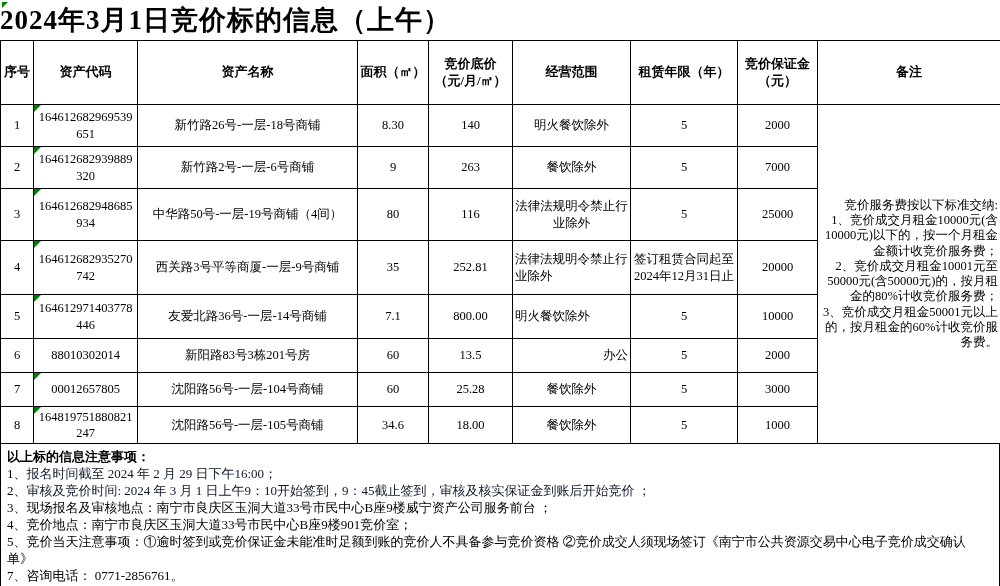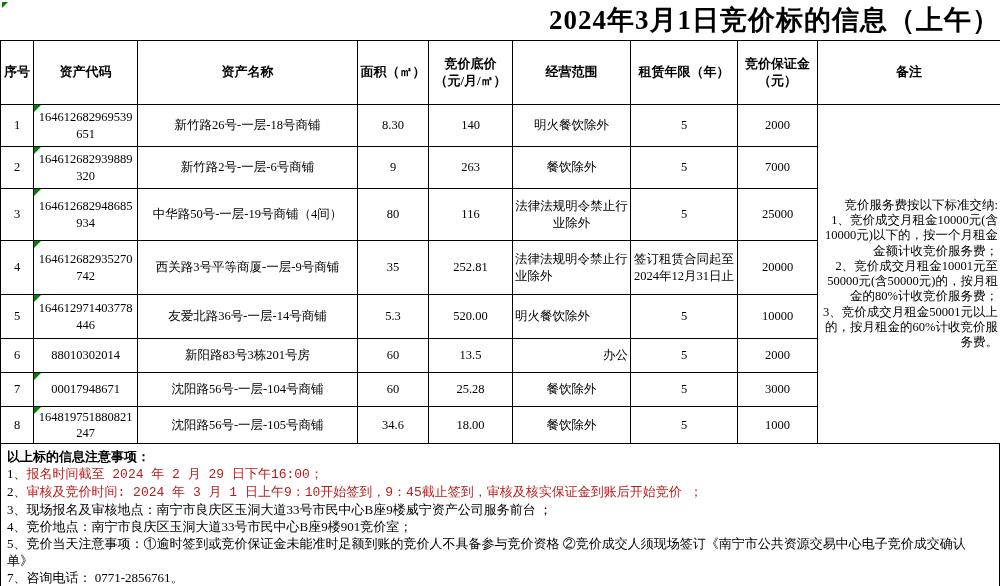--- a/index.html
+++ b/index.html
@@ -1,20 +1,20 @@
 <!DOCTYPE html>
 <html><head>
 <meta charset="utf-8">
 <style>
   * { box-sizing: border-box; }
   html,body { margin:0; padding:0; background:#fff; }
   body { font-family: "Liberation Serif", "DejaVu Serif", serif; color:#000; }
   .page { width:1000px; height:586px; background:#fff; overflow:hidden; position:relative; }
 
-  .title-bar { height:40px; position:relative; display:flex; align-items:center; justify-content:flex-end; }
+  .title-bar { height:40px; position:relative; display:flex; align-items:center; justify-content:flex-start; }
   .title-text { font-size:27px; font-weight:bold; letter-spacing:1px; }
 
   table.bid { border-collapse:collapse; table-layout:fixed; width:1000px; }
   table.bid th, table.bid td {
     border:1px solid #000; padding:0 2px; font-size:12.5px;
     text-align:center; vertical-align:middle; overflow:hidden; line-height:1.3;
   }
   table.bid th { font-weight:bold; font-size:13px; white-space:pre-line; }
   td.code { word-break:break-all; position:relative; }
   td.scope { line-height:1.25; }
@@ -22,21 +22,21 @@
   td.remark div { text-align:right; line-height:1.22; }
 
   .tri { position:absolute; top:0; left:0; width:0; height:0;
          border-top:7px solid #008000; border-right:7px solid transparent; }
   .title-tri { position:absolute; top:2px; left:2px; width:0; height:0;
          border-top:6px solid #008000; border-right:6px solid transparent; }
 
   .notes { width:1000px; height:143px; border:1px solid #000; border-top:none;
            padding:4px 16px 0 6px; font-size:13px; line-height:17px; }
   .notes .heading { font-weight:bold; }
-  .red { color:#b91c1c;font-family:Liberation Mono, monospace; }
+  .red { color:#0f172a; }
 </style>
 </head>
 <body>
 
 <div class="page">
 
   <div class="title-bar">
     <span class="title-tri"></span>
     <span class="title-text">2024年3月1日竞价标的信息（上午）</span>
   </div>
@@ -116,41 +116,41 @@
       <td>252.81</td>
       <td class="scope" style="text-align: left;">法律法规明令禁止行业除外</td>
       <td>签订租赁合同起至2024年12月31日止</td>
       <td>20000</td>
     </tr>
 
     <tr style="height:44px">
       <td>5</td>
       <td class="code"><span class="tri"></span><span>164612971403778446</span></td>
       <td>友爱北路36号-一层-14号商铺</td>
-      <td>5.3</td>
-      <td>520.00</td>
+      <td>7.1</td>
+      <td>800.00</td>
       <td class="scope" style="text-align: left;">明火餐饮除外</td>
       <td>5</td>
       <td>10000</td>
     </tr>
 
     <tr style="height:34px">
       <td>6</td>
       <td class="code"><span>88010302014</span></td>
       <td>新阳路83号3栋201号房</td>
       <td>60</td>
       <td>13.5</td>
       <td class="scope" style="text-align: right;">办公</td>
       <td>5</td>
       <td>2000</td>
     </tr>
 
     <tr style="height:34px">
       <td>7</td>
-      <td class="code"><span class="tri"></span><span>00017948671</span></td>
+      <td class="code"><span class="tri"></span><span>00012657805</span></td>
       <td>沈阳路56号-一层-104号商铺</td>
       <td>60</td>
       <td>25.28</td>
       <td class="scope" style="text-align: center;">餐饮除外</td>
       <td>5</td>
       <td>3000</td>
     </tr>
 
     <tr style="height:37px">
       <td>8</td>

